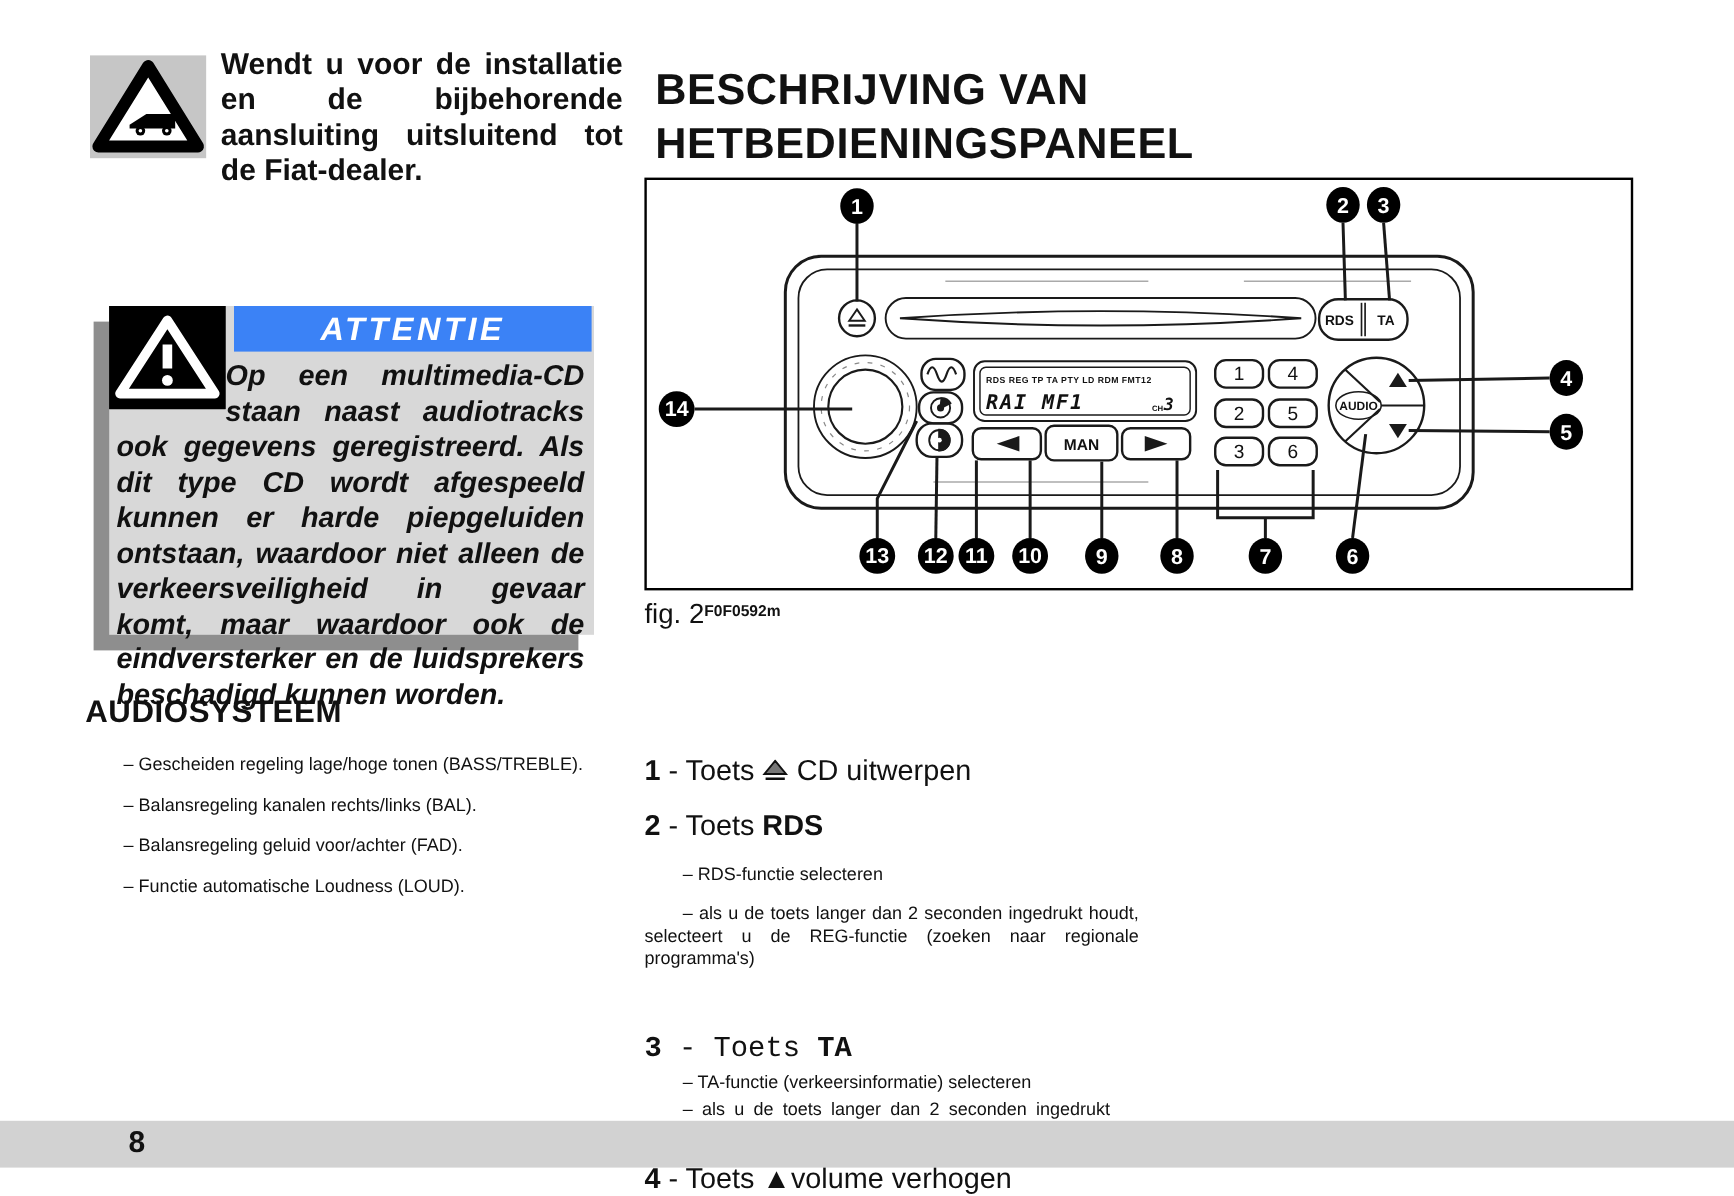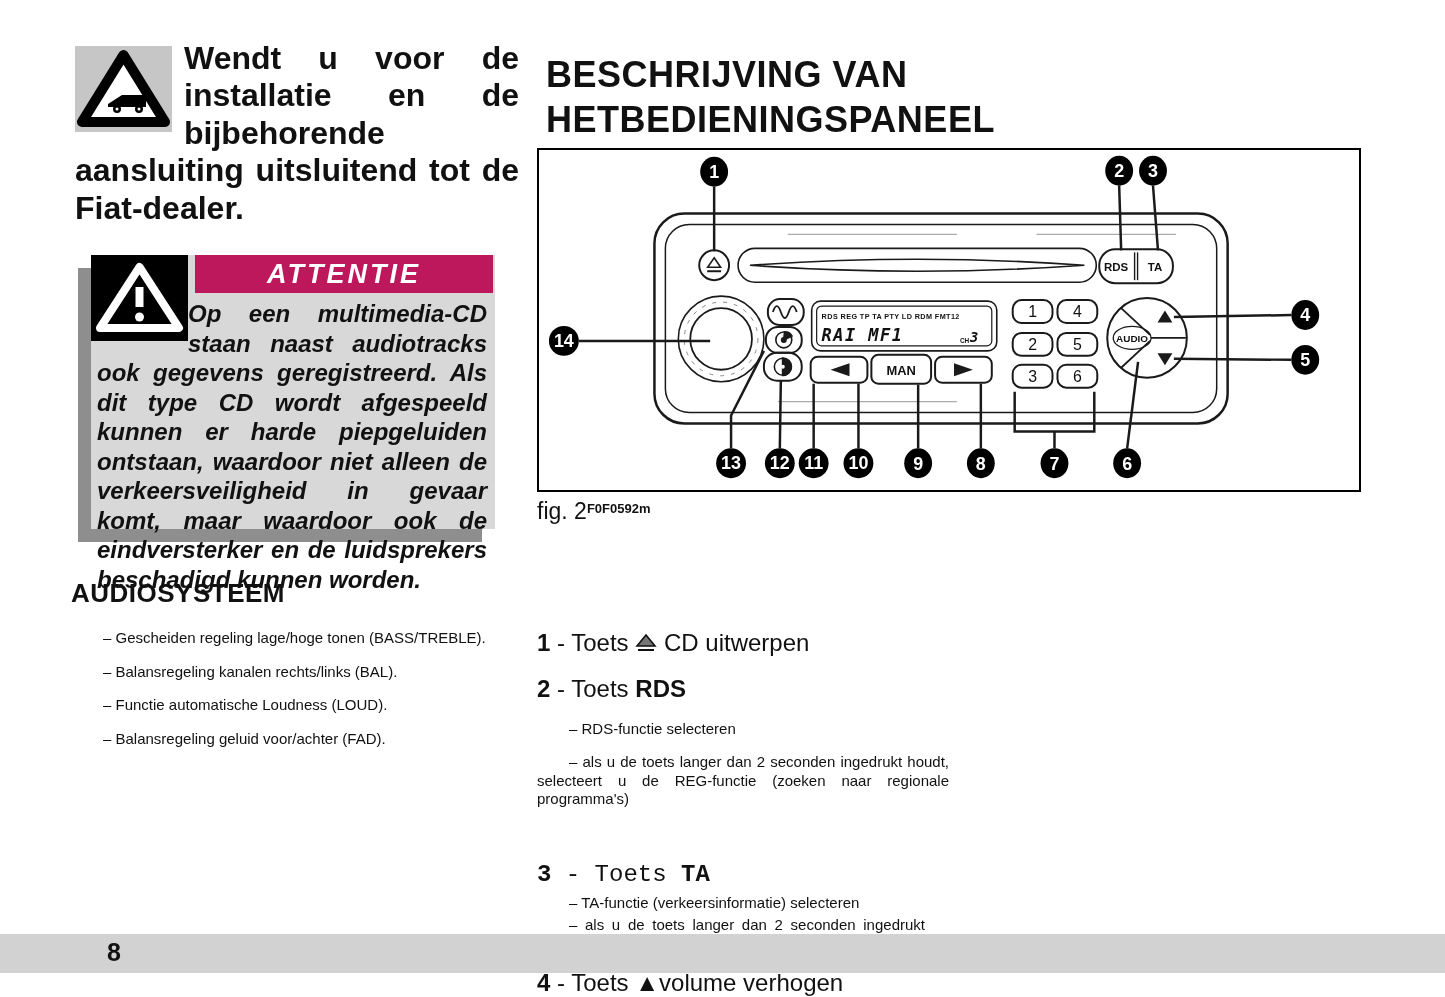--- a/index.html
+++ b/index.html
@@ -1,27 +1,27 @@
 <!DOCTYPE html>
 <html><head>
 <meta charset="utf-8">
 <style>
   html,body{margin:0;padding:0;background:#fff;}
   body{width:1445px;height:997px;position:relative;font-family:"Liberation Sans",sans-serif;color:#111;overflow:hidden;}
 
   
   .install-note{position:absolute;left:75px;top:40px;width:444px;font-weight:bold;
-    font-size:32px;line-height:1.17;text-align:justify;}
+    font-size:25px;line-height:1.17;text-align:justify;}
   .car-icon{float:left;width:97px;height:86px;margin:6px 12px 4px 0;}
 
   
   .att-plate{position:absolute;left:91px;top:255px;width:404px;height:274px;
     background:#d8d8d8;box-shadow:-13px 13px 0 0 #8e8e8e;}
   .att-icon{float:left;width:97px;height:86px;background:#000;}
-  .att-header{height:38px;margin-left:104px;margin-right:2px;background:#be185d;
+  .att-header{height:38px;margin-left:104px;margin-right:2px;background:#3b82f6;
     display:flex;align-items:center;justify-content:center;}
   .att-title{color:#fff;font-weight:bold;font-style:italic;font-size:27px;letter-spacing:3px;}
   .att-text{margin:6px 8px 0 6px;font-weight:bold;font-style:italic;font-size:24px;
     line-height:1.23;text-align:justify;}
 
   
   .audiosystem{position:absolute;left:71px;top:578px;width:442px;}
   .audiosystem h2{margin:0 0 20px 0;font-size:26px;font-weight:bold;letter-spacing:.5px;}
   .bullet{margin:0 0 15px 0;font-size:15px;line-height:1.24;text-align:justify;text-indent:32px;}
 
@@ -83,22 +83,22 @@
   <div class="att-header">
     <span class="att-title">ATTENTIE</span>
   </div>
   <p class="att-text">Op een multimedia-CD staan naast audiotracks ook gegevens geregistreerd. Als dit type CD wordt afgespeeld kunnen er harde piepgeluiden ontstaan, waardoor niet alleen de verkeersveiligheid in gevaar komt, maar waardoor ook de eindversterker en de luidsprekers beschadigd kunnen worden.</p>
 </section>
 
 <section class="audiosystem">
   <h2>AUDIOSYSTEEM</h2>
   <p class="bullet">– Gescheiden regeling lage/hoge tonen (BASS/TREBLE).</p>
   <p class="bullet">– Balansregeling kanalen rechts/links (BAL).</p>
+  <p class="bullet">– Balansregeling geluid voor/achter (FAD).</p>
   <p class="bullet">– Functie automatische Loudness (LOUD).</p>
-  <p class="bullet">– Balansregeling geluid voor/achter (FAD).</p>
 </section>
 
 <h1 class="main-title">
   <span>BESCHRIJVING VAN</span><br>
   <span>HETBEDIENINGSPANEEL</span>
 </h1>
 
 <div class="figure">
   <svg viewBox="0 0 824 340">
     <g fill="none" stroke="#1a1a1a" stroke-width="2">

